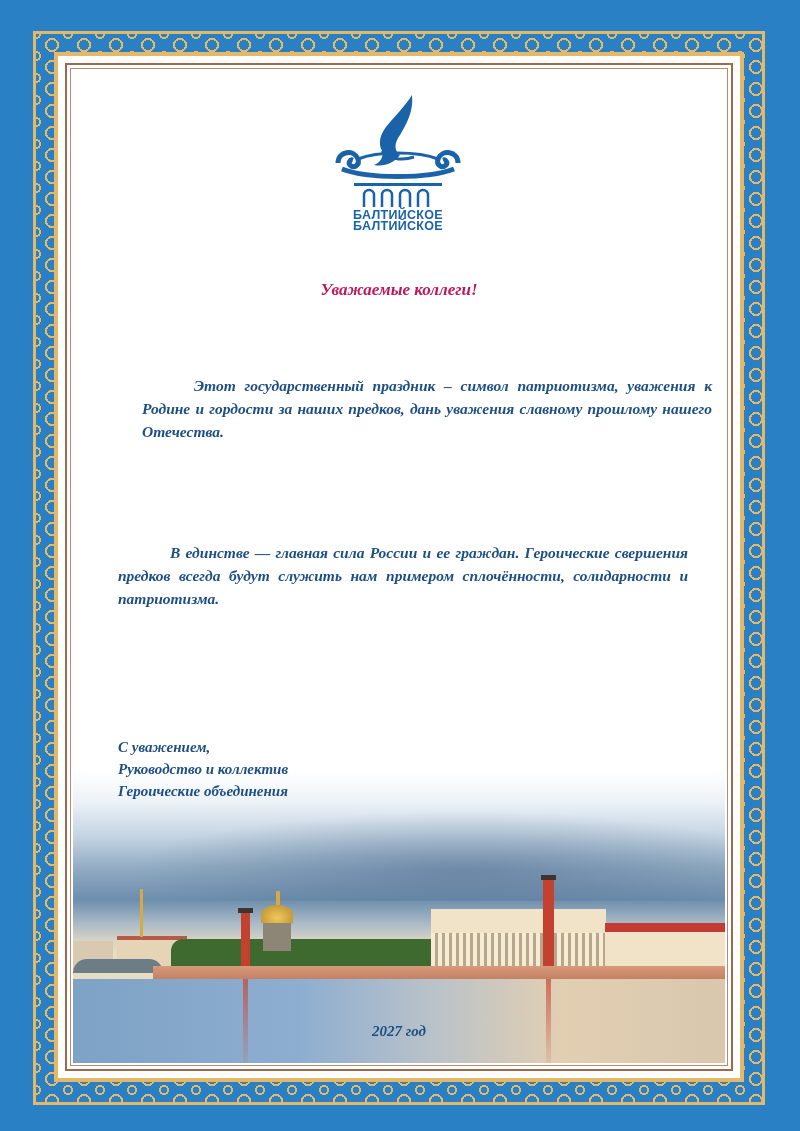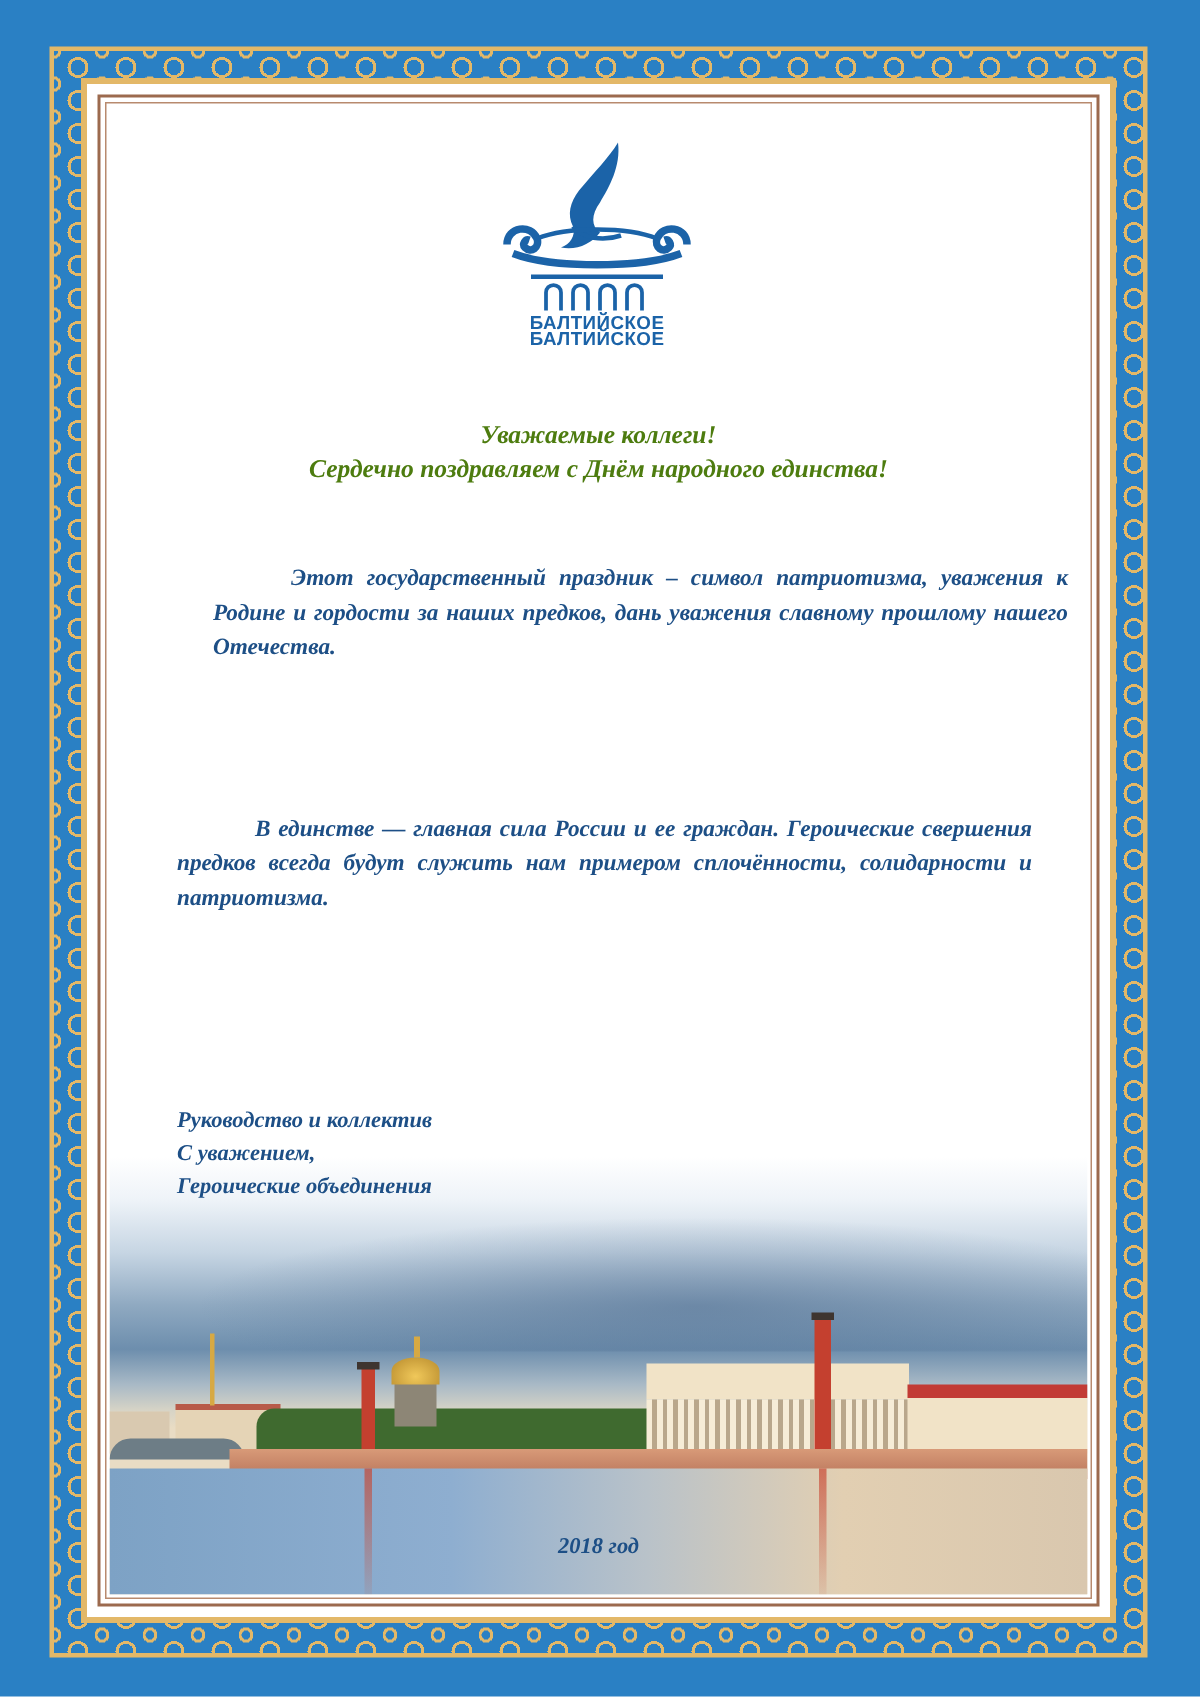--- a/index.html
+++ b/index.html
@@ -61,21 +61,21 @@
       font-size: 12.5px;
       letter-spacing: 0.3px;
       line-height: 12px;
     }
     .logo-text.l1 { top: 116px; }
     .logo-text.l2 { top: 127px; }
     .headline {
       position: absolute;
       left: 0; width: 652px;
       text-align: center;
-      color: #4d7c0f;
+      color: #be185d;
       font-style: italic;
       font-weight: bold;
       font-size: 17px;
       line-height: 23px;
     }
     .headline.h1 { top: 207px; }
     .headline.h2 { top: 230px; }
     .body-text {
       position: absolute;
       left: 45px; width: 570px;
@@ -212,21 +212,20 @@
       <path d="M36 114 V102 A5 5 0 0 1 46 102 V114" stroke="#1b63a8" stroke-width="2.5" fill="none"></path>
       <path d="M54 114 V102 A5 5 0 0 1 64 102 V114" stroke="#1b63a8" stroke-width="2.5" fill="none"></path>
       <path d="M72 114 V102 A5 5 0 0 1 82 102 V114" stroke="#1b63a8" stroke-width="2.5" fill="none"></path>
       <path d="M90 114 V102 A5 5 0 0 1 100 102 V114" stroke="#1b63a8" stroke-width="2.5" fill="none"></path>
     </svg>
     <div class="logo-text l1">БАЛТИЙСКОЕ</div>
     <div class="logo-text l2">БАЛТИЙСКОЕ</div>
   </div>
 
   <div class="headline h1">Уважаемые коллеги!</div>
-  <div class="headline h2">Сердечно поздравляем с Днём народного единства!</div>
 
   <p class="body-text p1">Этот государственный праздник – символ патриотизма, уважения к Родине и гордости за наших предков, дань уважения славному прошлому нашего Отечества.</p>
   <p class="body-text p3">В единстве — главная сила России и ее граждан. Героические свершения предков всегда будут служить нам примером сплочённости, солидарности и патриотизма.</p>
 
   <div class="photo">
     <div class="sky-cloud"></div>
 
     <div class="building" style="left:0; top:170px; width:40px; height:28px; background:#d9c9b0;"></div>
     <div class="building" style="left:44px; top:168px; width:70px; height:30px; background:#e5d4b6;"></div>
     <div class="red-roof" style="left:44px; top:165px; width:70px; height:4px; background:#b85a48;"></div>
@@ -252,21 +251,21 @@
     <div class="red-roof" style="left:532px; top:152px; width:120px; height:9px;"></div>
 
     <div class="embankment" style="left:80px; width:310px;"></div>
     <div class="embankment" style="left:388px; width:264px;"></div>
 
     <div class="water">
       <div class="water-reflect" style="left:170px;"></div>
       <div class="water-reflect" style="left:473px;"></div>
     </div>
 
-    <div class="year">2018 год</div>
+    <div class="year">2027 год</div>
   </div>
 
   <div class="signature">
+    <div>С уважением,</div>
     <div>Руководство и коллектив</div>
-    <div>С уважением,</div>
     <div>Героические объединения</div>
   </div>
 </div>
 
 </body></html>

